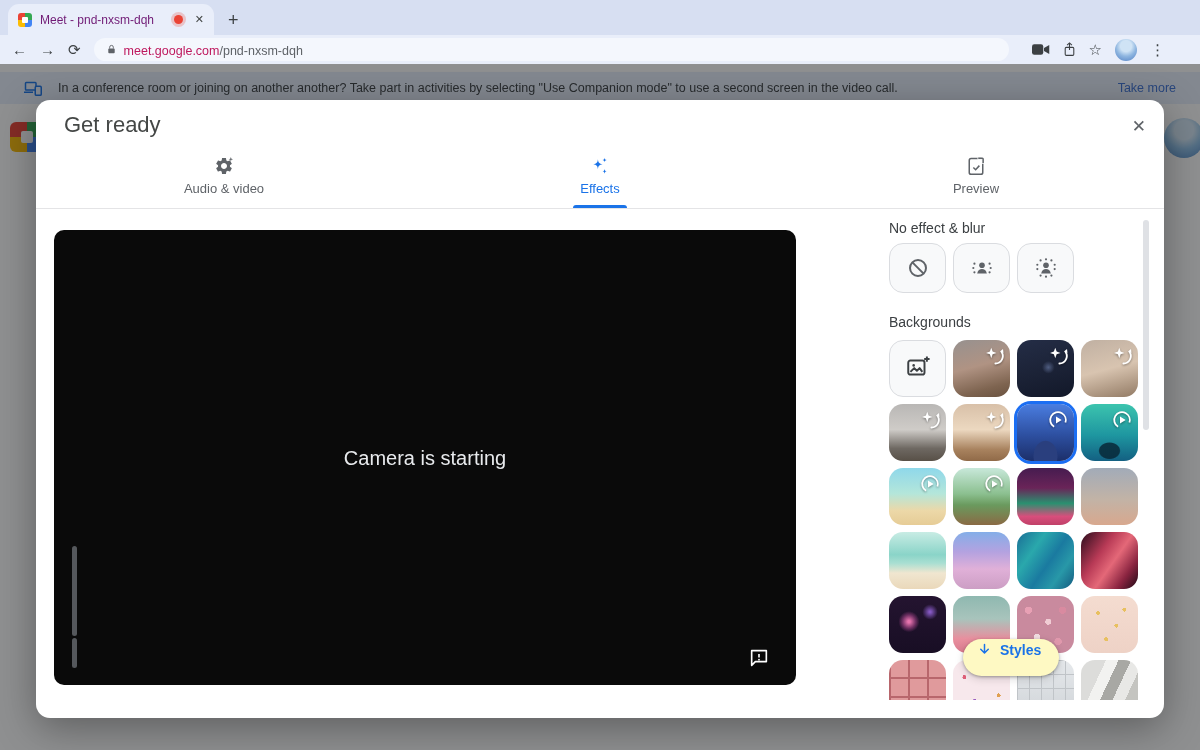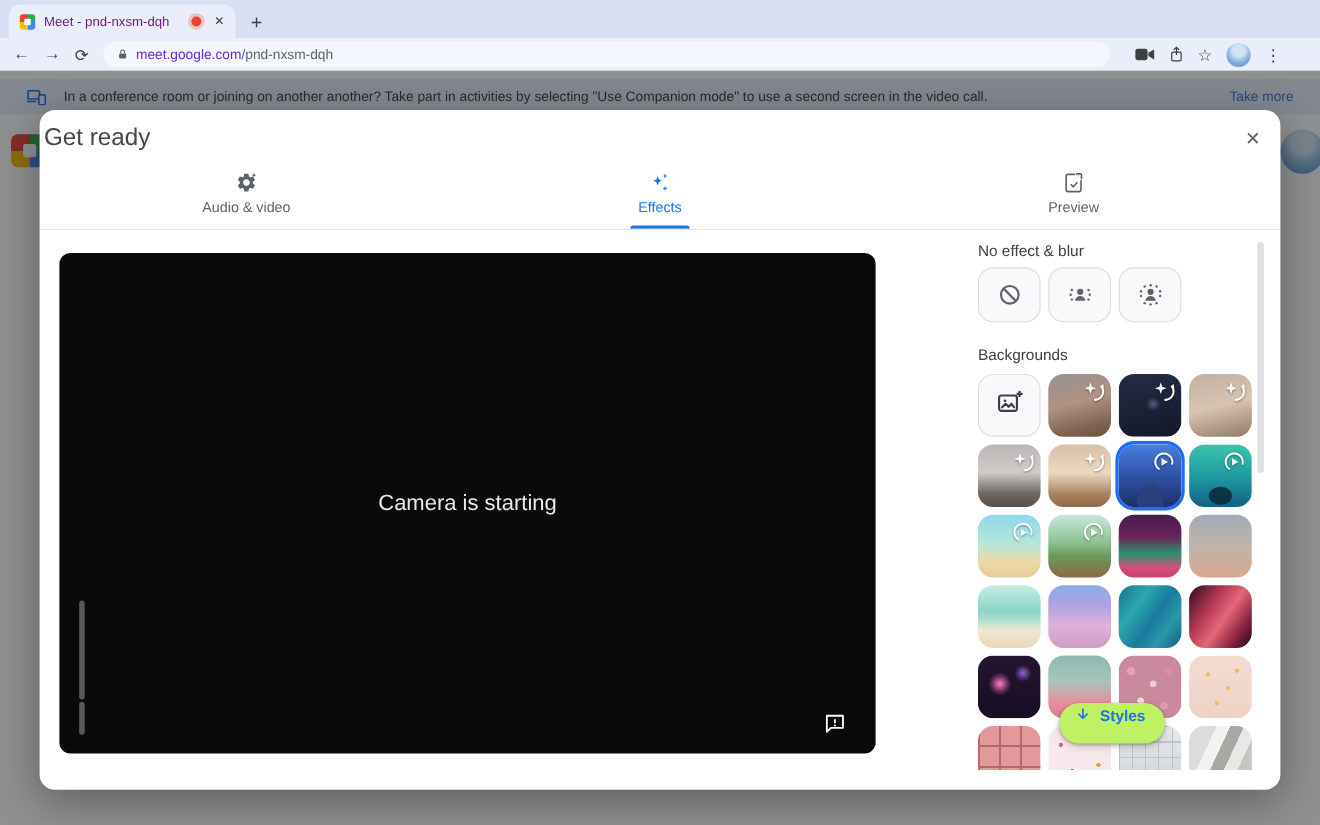--- a/index.html
+++ b/index.html
@@ -21,21 +21,21 @@
   .rec-dot { width:9px; height:9px; border-radius:50%; background:#ea4335;
     box-shadow:0 0 0 3px rgba(234,67,53,.25); margin-right:4px; flex:0 0 auto; }
   .tab-close { font-size:11px; color:#444746; flex:0 0 auto; }
   .newtab { margin-left:14px; margin-bottom:6px; font-size:18px; color:#3c4043; line-height:18px; }
 
   .toolbar { position:absolute; left:0; top:35px; width:1200px; height:29px;
     background:#e9eefa; display:flex; align-items:center; padding:0 12px; gap:13px; z-index:50; }
   .nav-ic { font-size:15px; color:#3c4043; }
   .urlbar { flex:1; max-width:915px; height:23px; background:#f4f7fd; border-radius:12px;
     display:flex; align-items:center; padding:0 12px; gap:7px; }
-  .url-host { font-size:12.5px; color:#6d28d9; }
+  .url-host { font-size:12.5px; color:#be185d; }
   .url-path { font-size:12.5px; color:#5f6368; }
   .tb-right { display:flex; align-items:center; gap:13px; margin-left:10px; }
   .avatar-sm { width:22px; height:22px; border-radius:50%;
     background:radial-gradient(circle at 50% 32%, #cfe3f5 0 30%, #8fb6e0 55%, #4f7ec4 100%); }
 
   
   .page { position:absolute; left:0; top:64px; width:1200px; height:686px; background:#fff; }
   .banner { position:absolute; left:0; top:8px; width:1200px; height:32px; background:#e8f0fe;
     display:flex; align-items:center; padding:0 24px; gap:16px; }
   .banner-text { font-size:12.5px; color:#3c4043; }
@@ -45,21 +45,21 @@
   .meet-logo::after { content:''; position:absolute; left:11px; top:9px; width:12px; height:12px;
     background:#fff; border-radius:2px; }
   .page-avatar { position:absolute; right:-4px; top:54px; width:40px; height:40px; border-radius:50%;
     background:radial-gradient(circle at 50% 30%, #d5e8f7 0 28%, #8fc0e8 55%, #4f86c4 100%); }
   .overlay { position:absolute; left:0; top:64px; width:1200px; height:686px;
     background:rgba(18,19,21,0.47); z-index:10; }
 
   
   .dialog { position:absolute; left:36px; top:100px; width:1128px; height:618px; background:#fff;
     border-radius:14px; box-shadow:0 10px 40px rgba(0,0,0,.35); z-index:20; }
-  .dlg-title { position:absolute; left:4px; top:12px; font-size:22px; color:#444746; }
+  .dlg-title { position:absolute; left:28px; top:12px; font-size:22px; color:#444746; }
   .dlg-close { position:absolute; right:18px; top:16px; font-size:17px; color:#5f6368; cursor:pointer; }
 
   .tabs { position:absolute; left:0; top:44px; width:100%; height:64px; display:flex; }
   .tab-item { flex:1; display:flex; flex-direction:column; align-items:center; justify-content:center;
     gap:5px; font-size:13px; color:#5f6368; position:relative; cursor:pointer; }
   .tab-item .ticon { height:20px; display:flex; align-items:center; }
   .tab-item.active { color:var(--accent); }
   .tab-item.active::after { content:''; position:absolute; bottom:0; left:50%; margin-left:-27px;
     width:54px; height:3px; background:var(--accent); border-radius:3px 3px 0 0; }
   .tabs-divider { position:absolute; left:0; top:108px; width:100%; height:1px; background:#e4e4e6; }
@@ -85,21 +85,21 @@
   .tile.upload { background:#f8f9fa; border:1px solid #dadce0; display:flex; align-items:center;
     justify-content:center; }
   .tile.selected { box-shadow:0 0 0 3px #1b6ef3; }
   .tile .ov { position:absolute; right:5px; top:5px; width:22px; height:22px;
     filter:drop-shadow(0 1px 1px rgba(0,0,0,.4)); }
 
   .scroll-thumb { position:absolute; left:1107px; top:120px; width:6px; height:210px;
     background:#dfe1e5; border-radius:3px; }
 
   .styles-pill { position:absolute; left:927px; top:539px; height:37px; padding:0 18px 16px 14px;
-    background:#bef264; border-radius:19px; box-shadow:0 1px 3px rgba(0,0,0,.3), 0 3px 8px rgba(0,0,0,.15);
+    background:#fef9c3; border-radius:19px; box-shadow:0 1px 3px rgba(0,0,0,.3), 0 3px 8px rgba(0,0,0,.15);
     display:flex; align-items:center; gap:8px; cursor:pointer; z-index:5; }
   .styles-pill span.lbl { font-size:14px; color:var(--accent); font-weight:bold; }
 </style>
 </head>
 <body>
 
 <div class="tabstrip">
   <div class="tab">
     <span class="favicon"></span>
     <span class="tab-title">Meet - pnd-nxsm-dqh</span>

